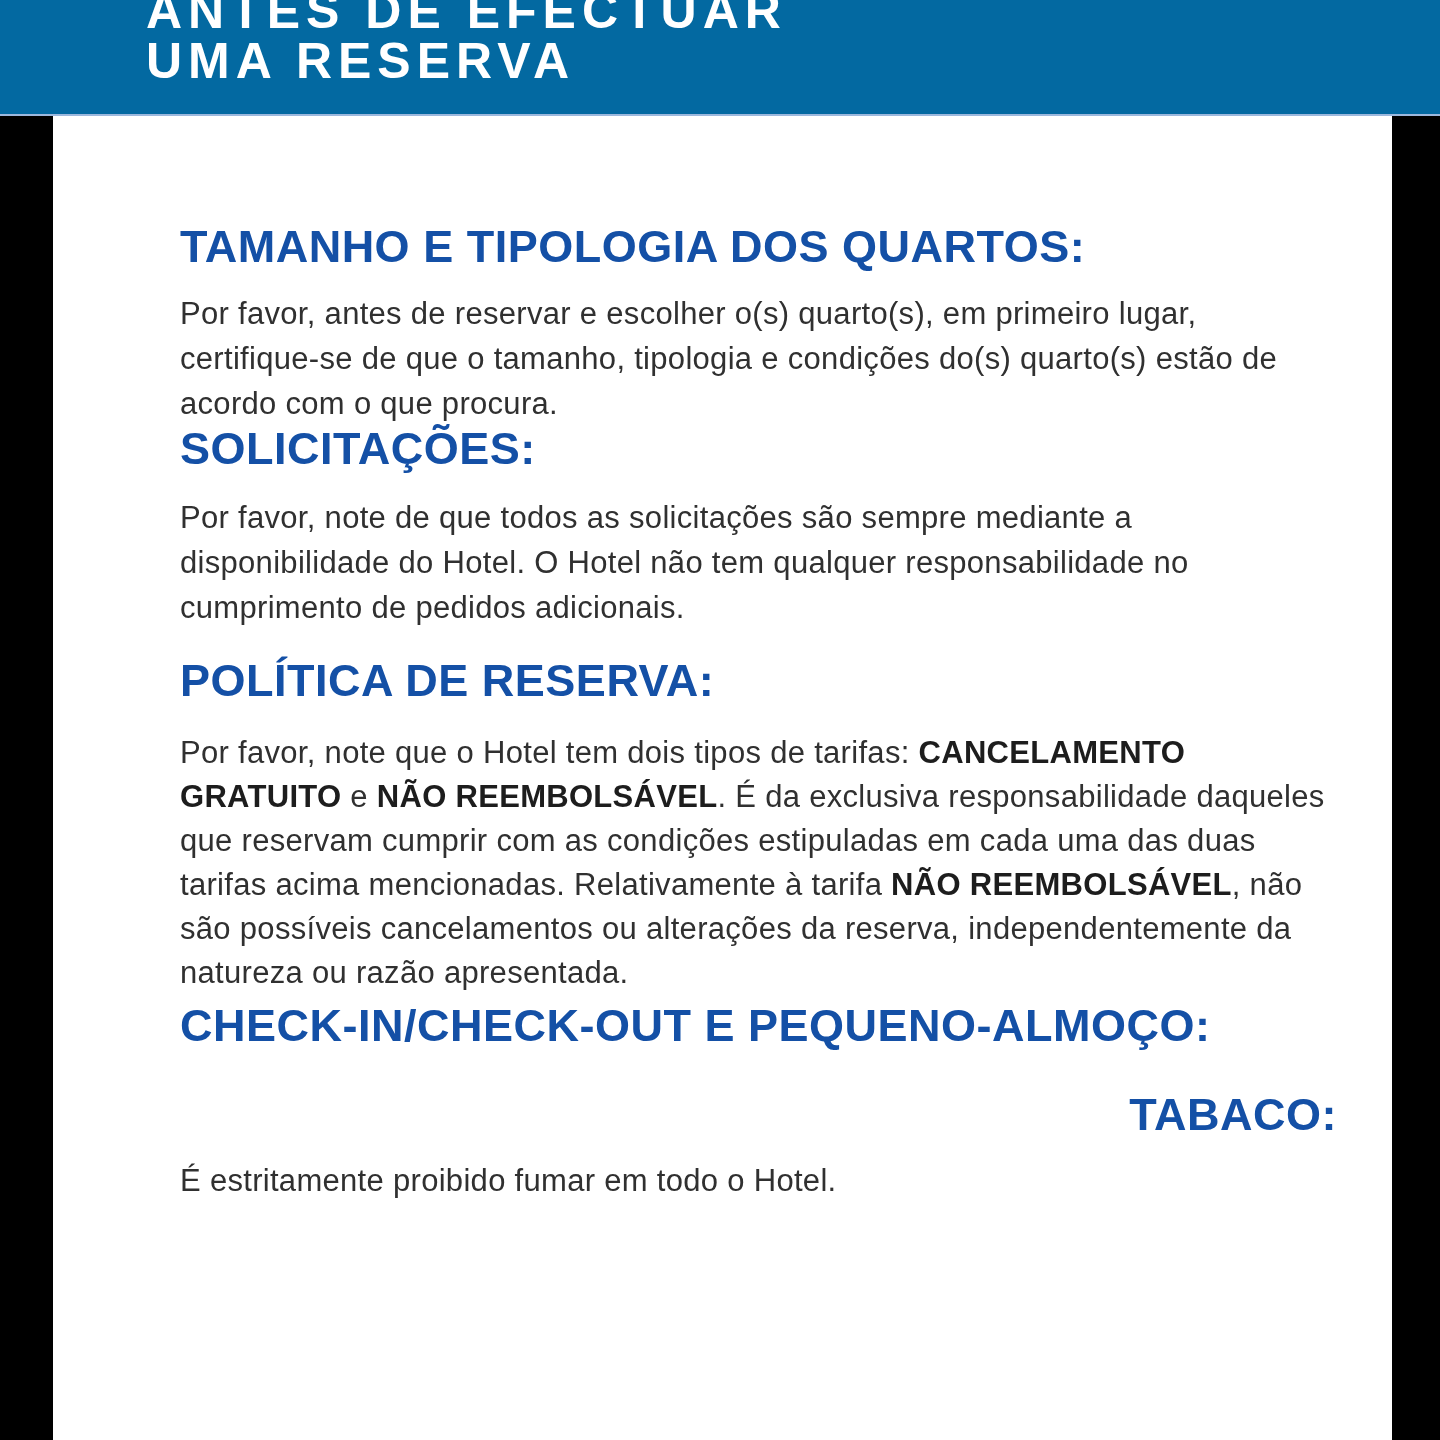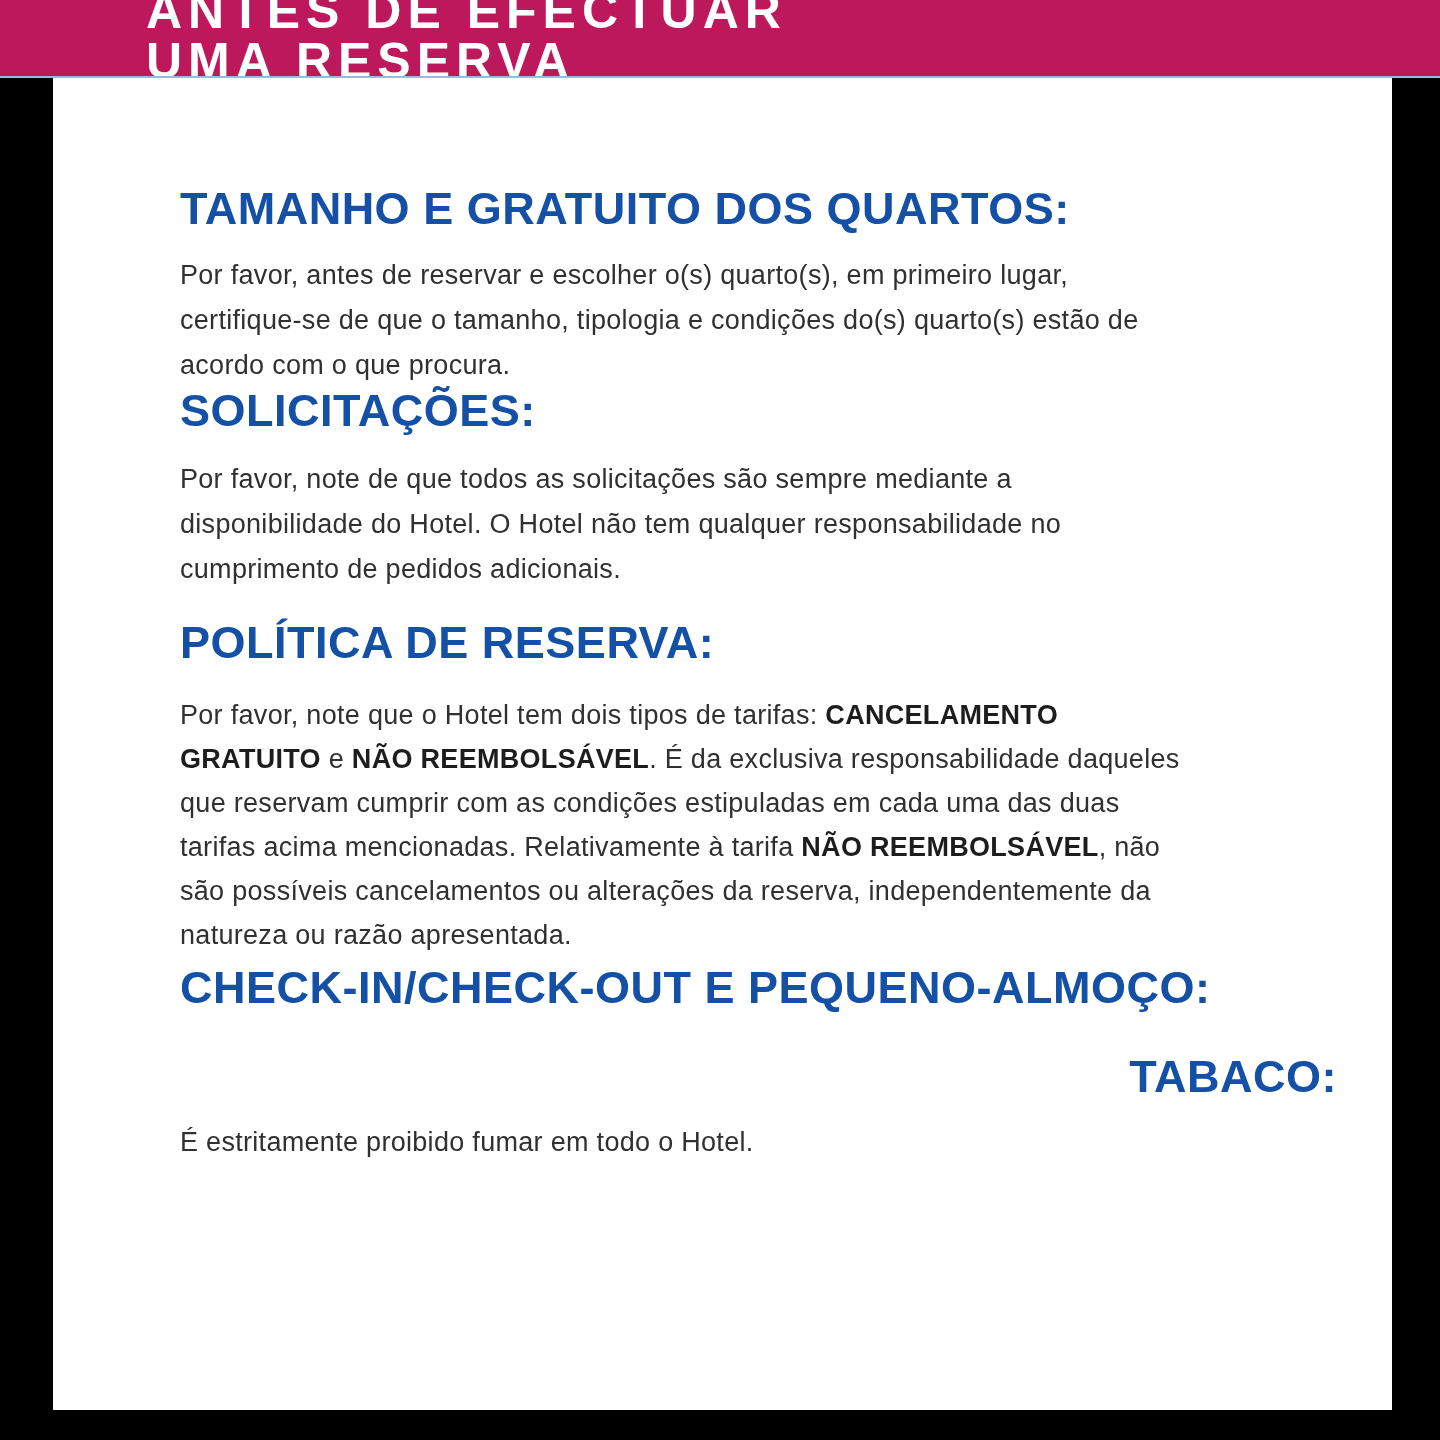--- a/index.html
+++ b/index.html
@@ -6,22 +6,22 @@
   html, body { margin: 0; padding: 0; }
   body {
     width: 1440px;
     height: 1440px;
     background: #000000;
     font-family: "Liberation Sans", sans-serif;
     overflow: hidden;
   }
   .banner {
     width: 1440px;
-    height: 78px;
-    background: #be185d;
+    height: 116px;
+    background: #0369a1;
     overflow: hidden;
     border-bottom: 2px solid #9cb8dd;
   }
   .banner h1 {
     margin: -14px 0 0 146px;
     color: #ffffff;
     font-size: 50px;
     line-height: 50px;
     font-weight: bold;
     letter-spacing: 6px;
@@ -39,21 +39,21 @@
     margin: 0 0 0 127px;
     color: #1450a6;
     font-size: 45px;
     line-height: 45px;
     font-weight: bold;
     letter-spacing: 0.5px;
   }
   .body-text {
     margin: 0 0 0 127px;
     color: #303030;
-    font-size: 27px;
+    font-size: 31px;
     line-height: 45px;
     letter-spacing: 0.3px;
     white-space: pre-line;
   }
   .body-text .bold { font-weight: bold; color: #1d1d1d; }
   
   .s1 h2 { margin-top: 108px; }
   .s1 .body-text { margin-top: 22px; }
   .s2 h2 { }
   .s2 .body-text { margin-top: 24px; }
@@ -68,21 +68,21 @@
 <body>
 
 <div class="banner">
   <h1>ANTES DE EFECTUAR
 UMA RESERVA</h1>
 </div>
 
 <div class="panel">
 
   <section class="s1">
-    <h2 class="heading">TAMANHO E GRATUITO DOS QUARTOS:</h2>
+    <h2 class="heading">TAMANHO E TIPOLOGIA DOS QUARTOS:</h2>
     <p class="body-text">Por favor, antes de reservar e escolher o(s) quarto(s), em primeiro lugar,
 certifique-se de que o tamanho, tipologia e condições do(s) quarto(s) estão de
 acordo com o que procura.</p>
   </section>
 
   <section class="s2">
     <h2 class="heading">SOLICITAÇÕES:</h2>
     <p class="body-text">Por favor, note de que todos as solicitações são sempre mediante a
 disponibilidade do Hotel. O Hotel não tem qualquer responsabilidade no
 cumprimento de pedidos adicionais.</p>

